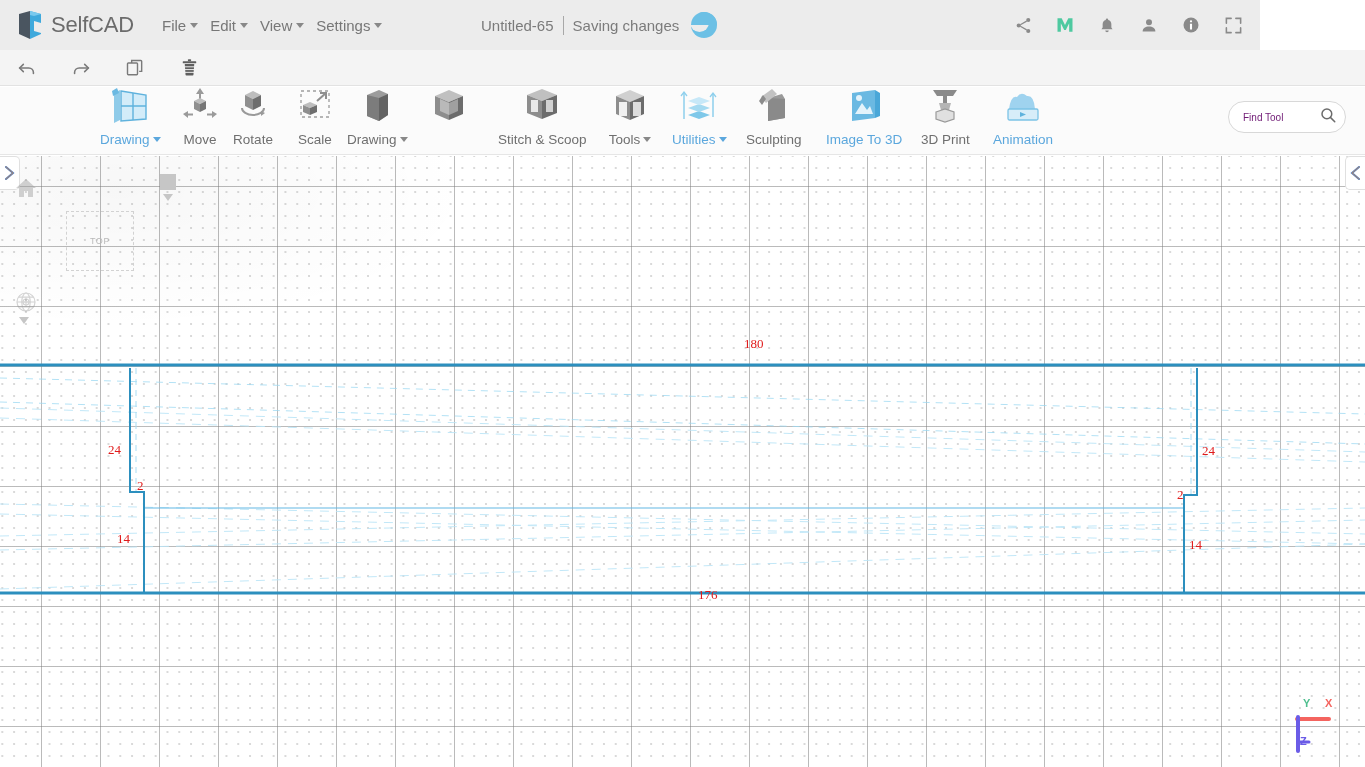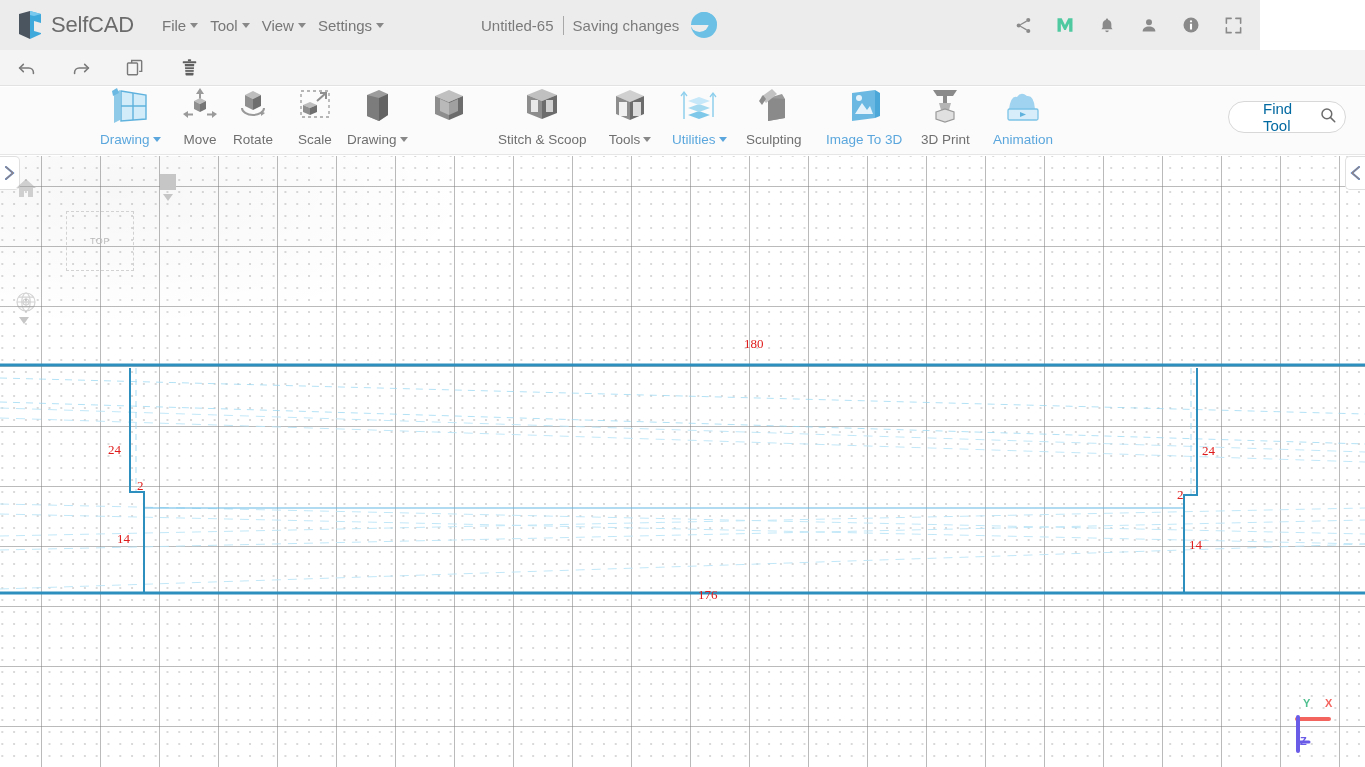--- a/index.html
+++ b/index.html
@@ -100,21 +100,21 @@
 
   .findtool {
     position: absolute; right: 19px; top: 101px;
     width: 118px; height: 32px;
     border: 1px solid #d8d8d8; border-radius: 16px;
     background: #fff;
     display: flex; align-items: center; justify-content: space-between;
     padding: 0 8px 0 14px;
     cursor: text;
   }
-  .findtool-ph { font-size: 15px; color: #0369a1; margin-left: 20px; }
+  .findtool-ph { font-size: 10px; color: #701a75; }
 
   
   .viewport {
     position: absolute; top: 156px; left: 0;
     width: 1365px; height: 611px;
     background: #ffffff;
     overflow: hidden;
   }
   .grid-layer {
     position: absolute; inset: 0;
@@ -216,21 +216,21 @@
     </span>
     <span class="brand-name">SelfCAD</span>
   </div>
 
   <div class="menu-items">
     <div class="menu-item">
       <span>File</span>
       <i class="caret"></i>
     </div>
     <div class="menu-item">
-      <span>Tool</span>
+      <span>Edit</span>
       <i class="caret"></i>
     </div>
     <div class="menu-item">
       <span>View</span>
       <i class="caret"></i>
     </div>
     <div class="menu-item">
       <span>Settings</span>
       <i class="caret"></i>
     </div>

